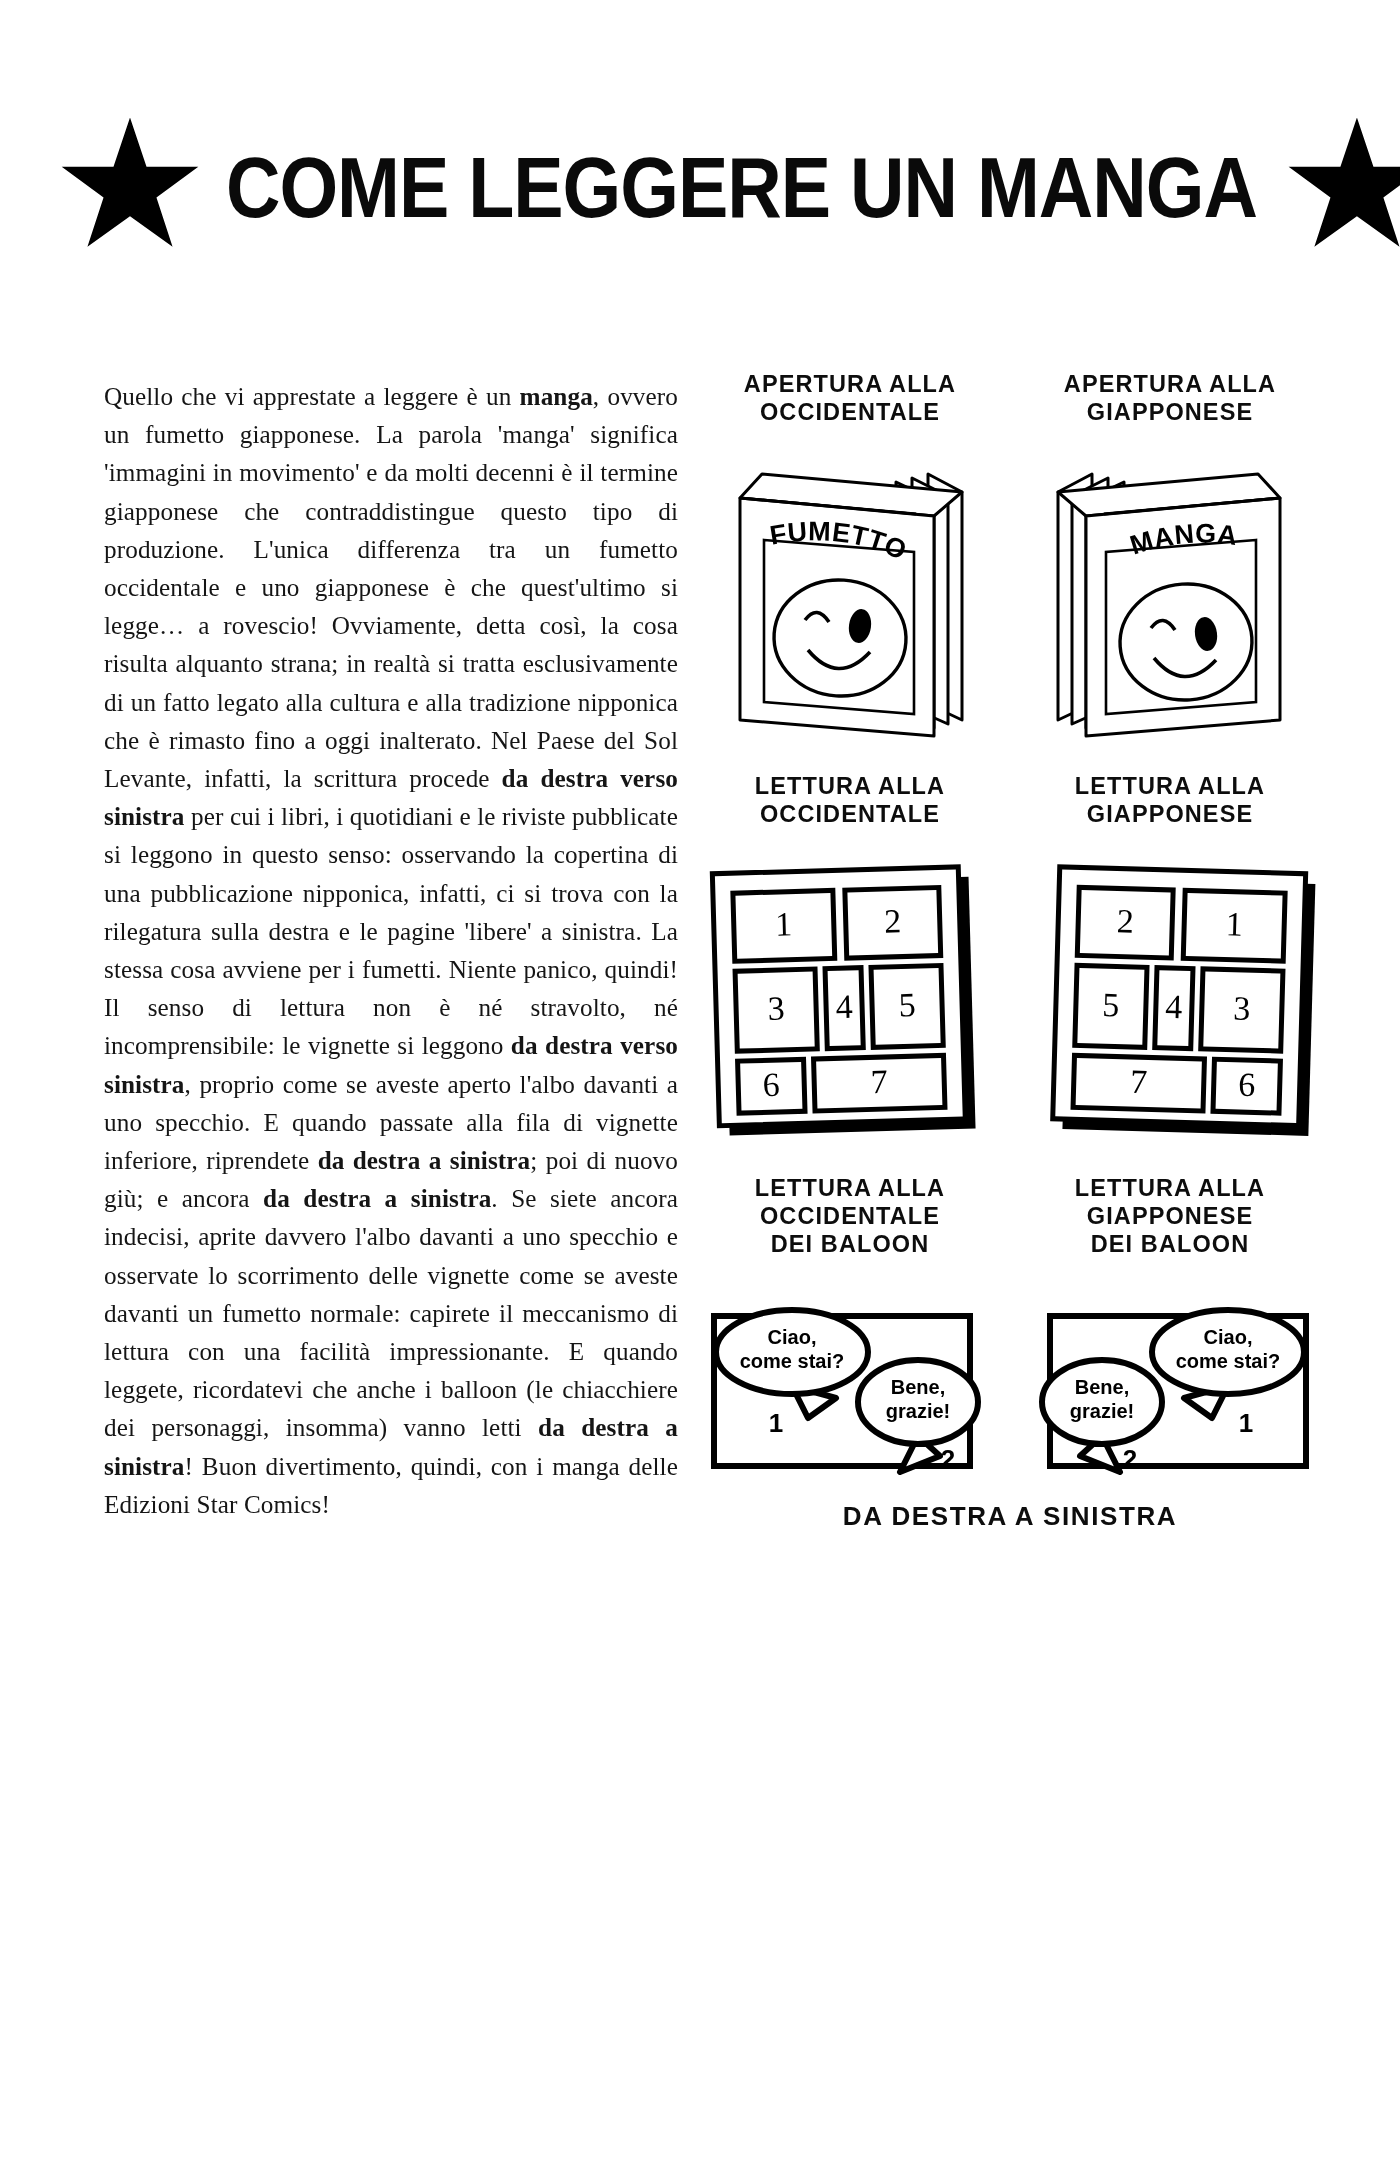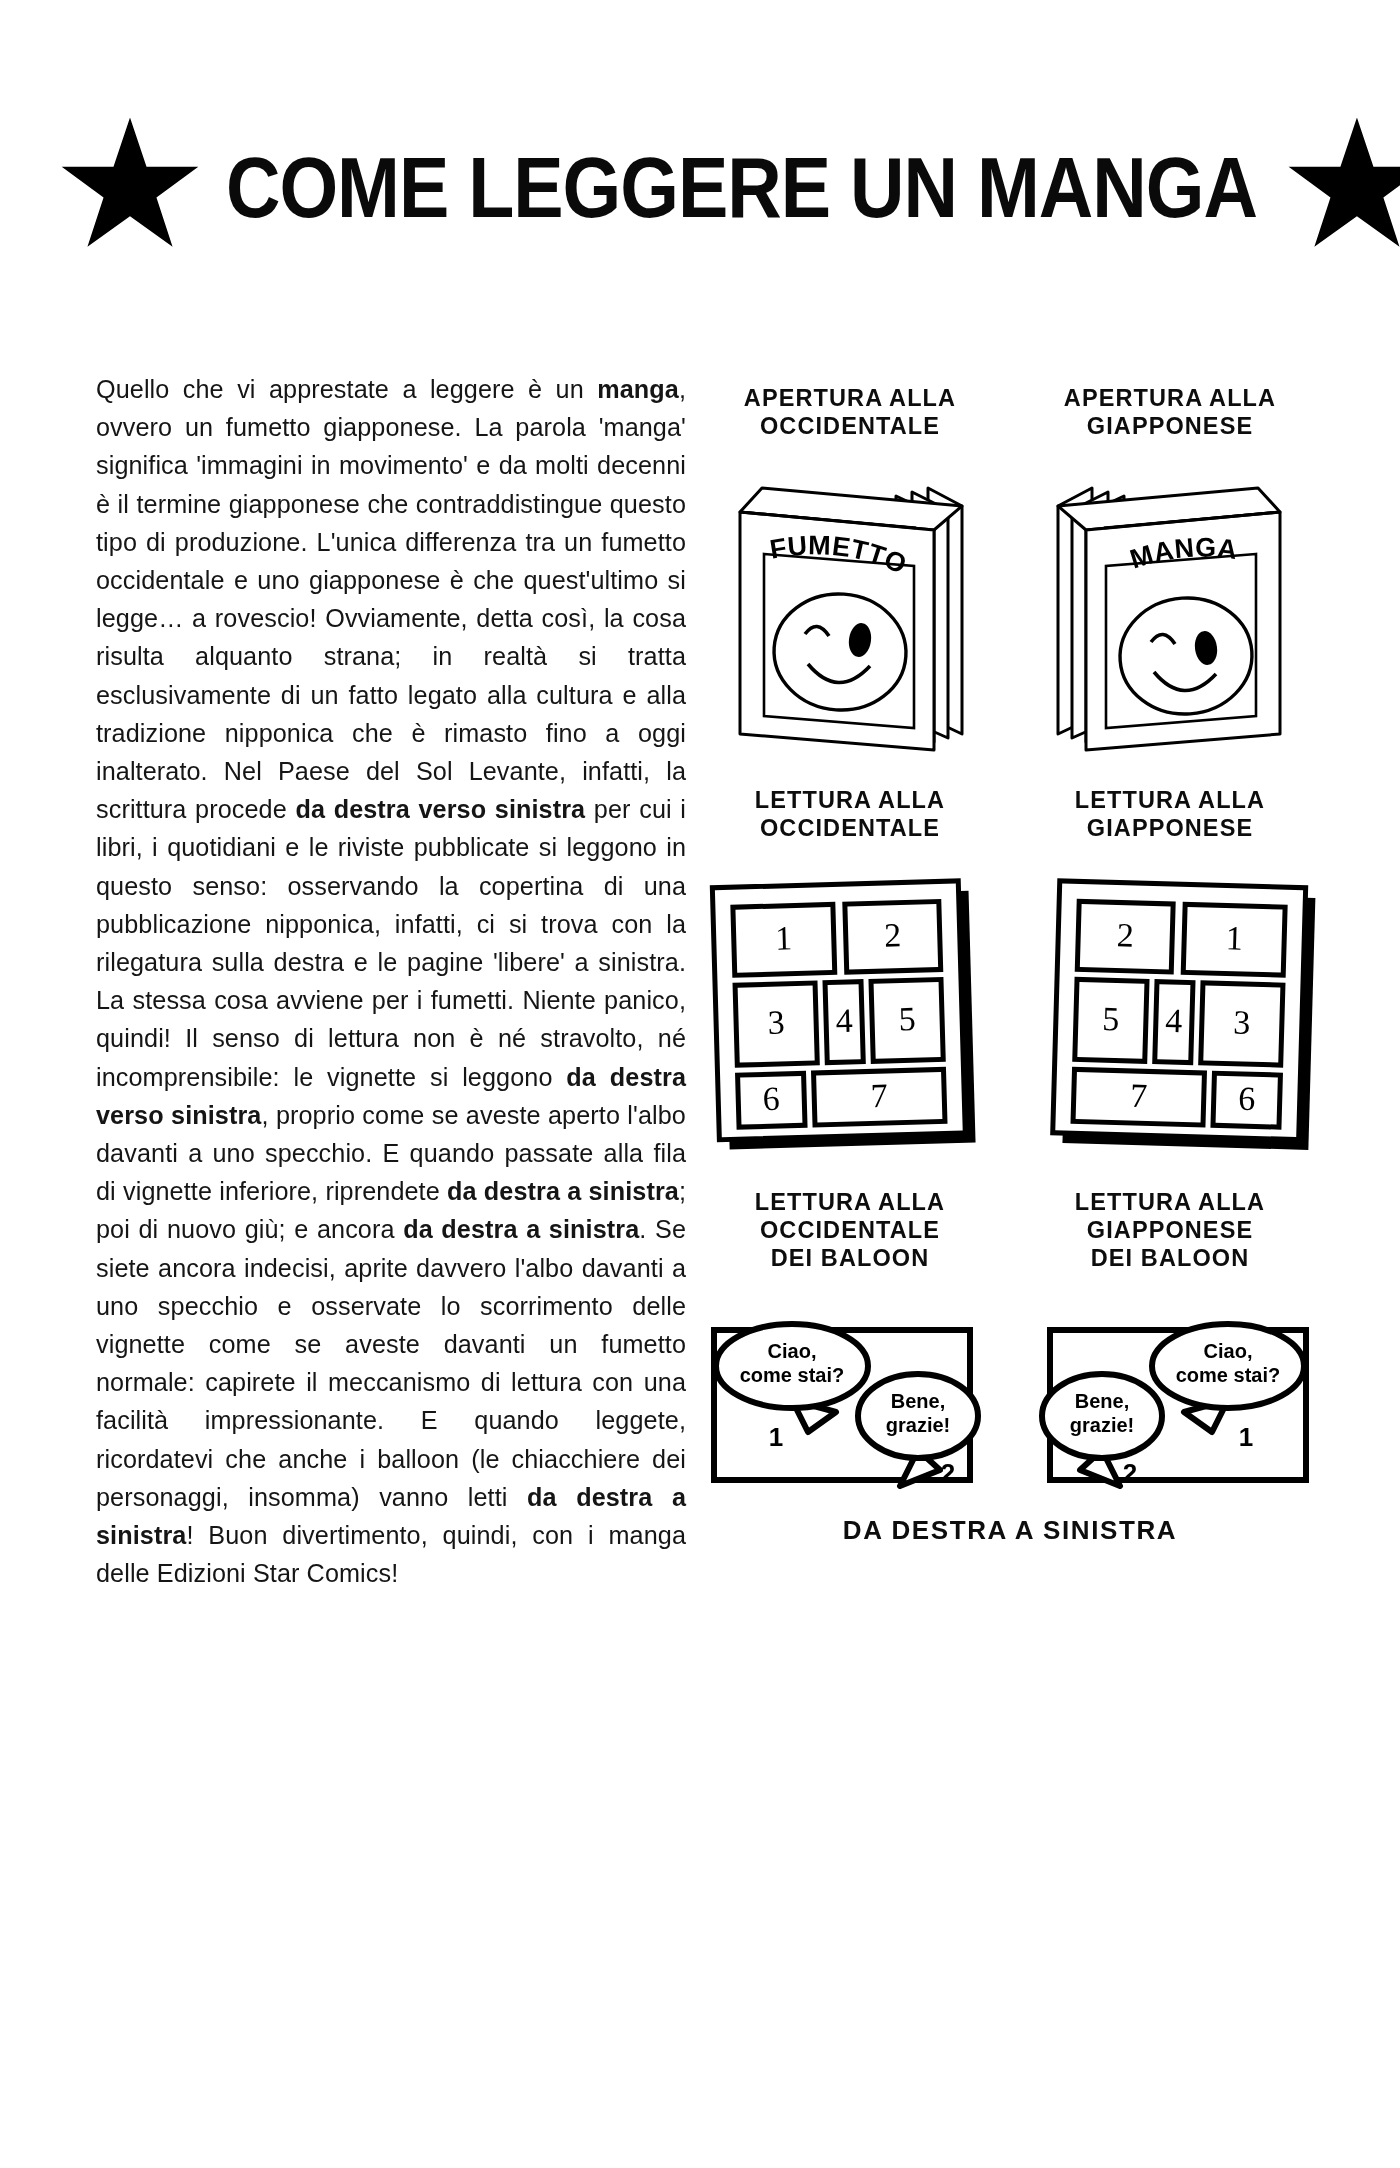--- a/index.html
+++ b/index.html
@@ -45,27 +45,27 @@
   .article{
     position:absolute;
     left:96px;top:370px;width:590px;
     font-size:25.2px;
     line-height:38.2px;
     text-align:justify;
     text-justify:inter-word;
     color:#151515;
     letter-spacing:0.1px;
   }
-  .article p{margin:0;}
+  .article p{margin:8px;font-family:Liberation Serif, serif;}
   .article b{font-weight:bold;}
 
   
   .rightcol{
     position:absolute;
-    left:700px;top:370px;width:620px;margin-top:14px;
+    left:700px;top:370px;width:620px;
   }
   .lbl{
     font-weight:bold;
     font-size:23.5px;
     line-height:28px;
     letter-spacing:1.1px;
     text-align:center;
     color:#0d0d0d;
     text-transform:uppercase;
   }

